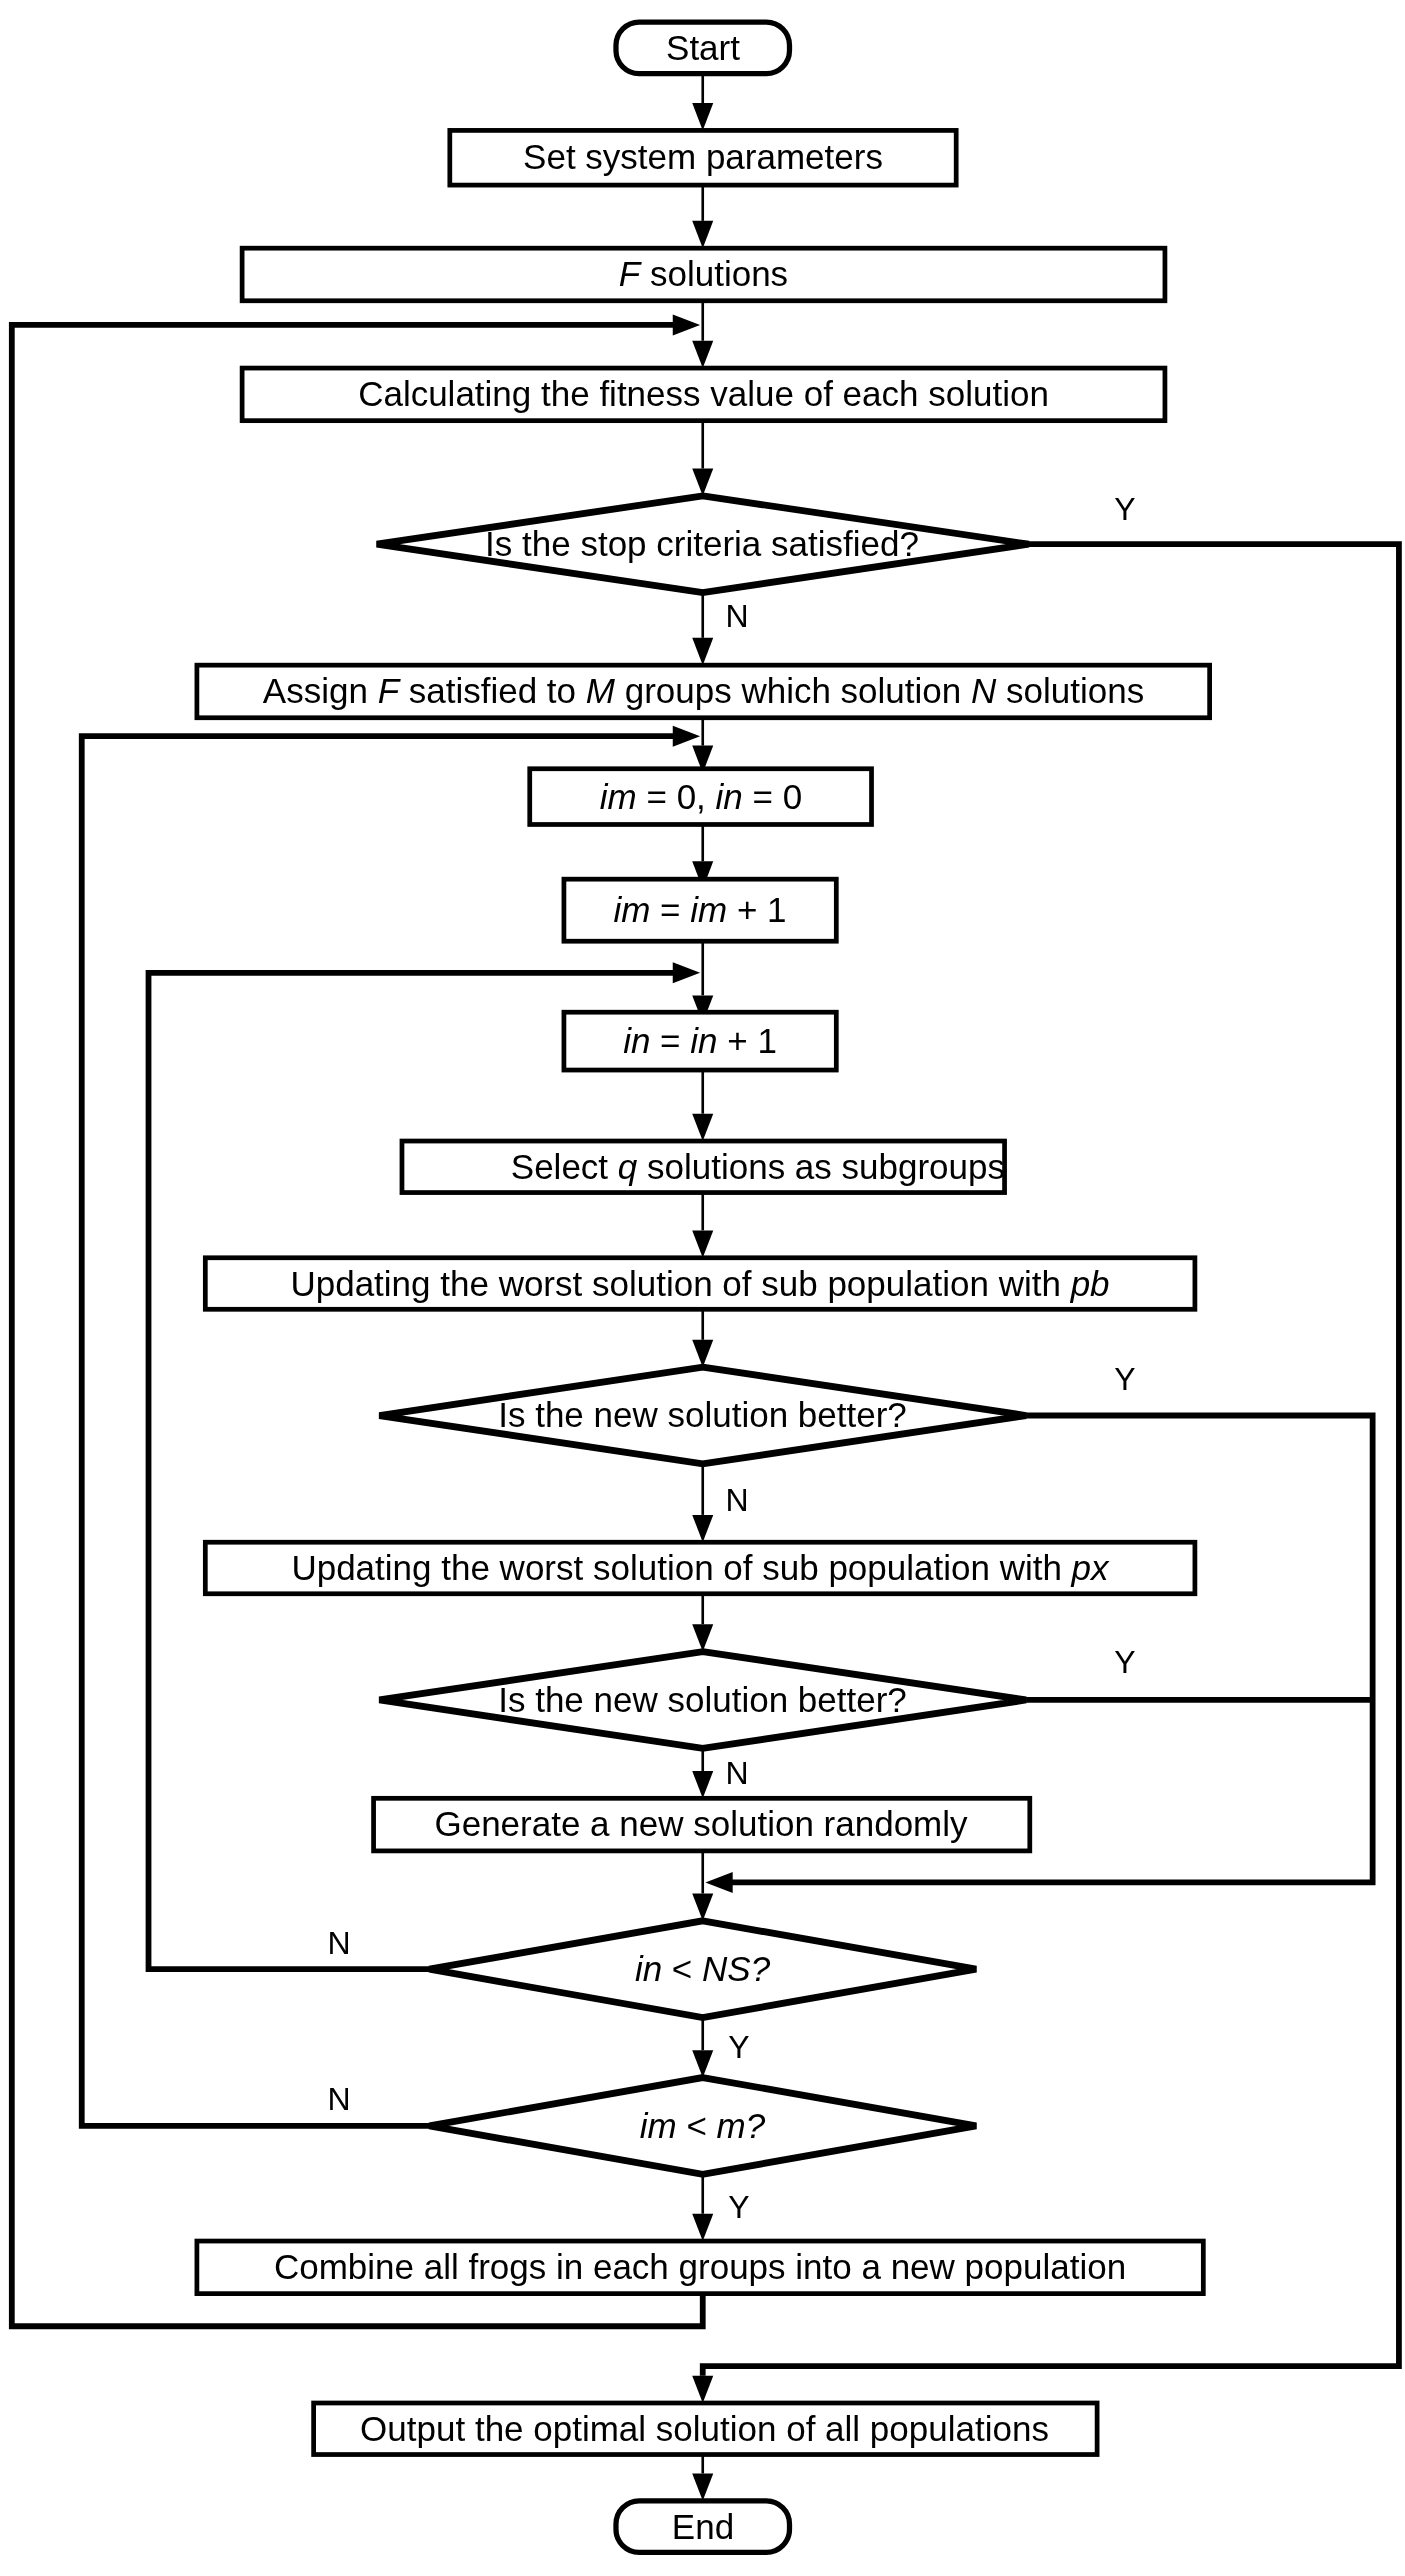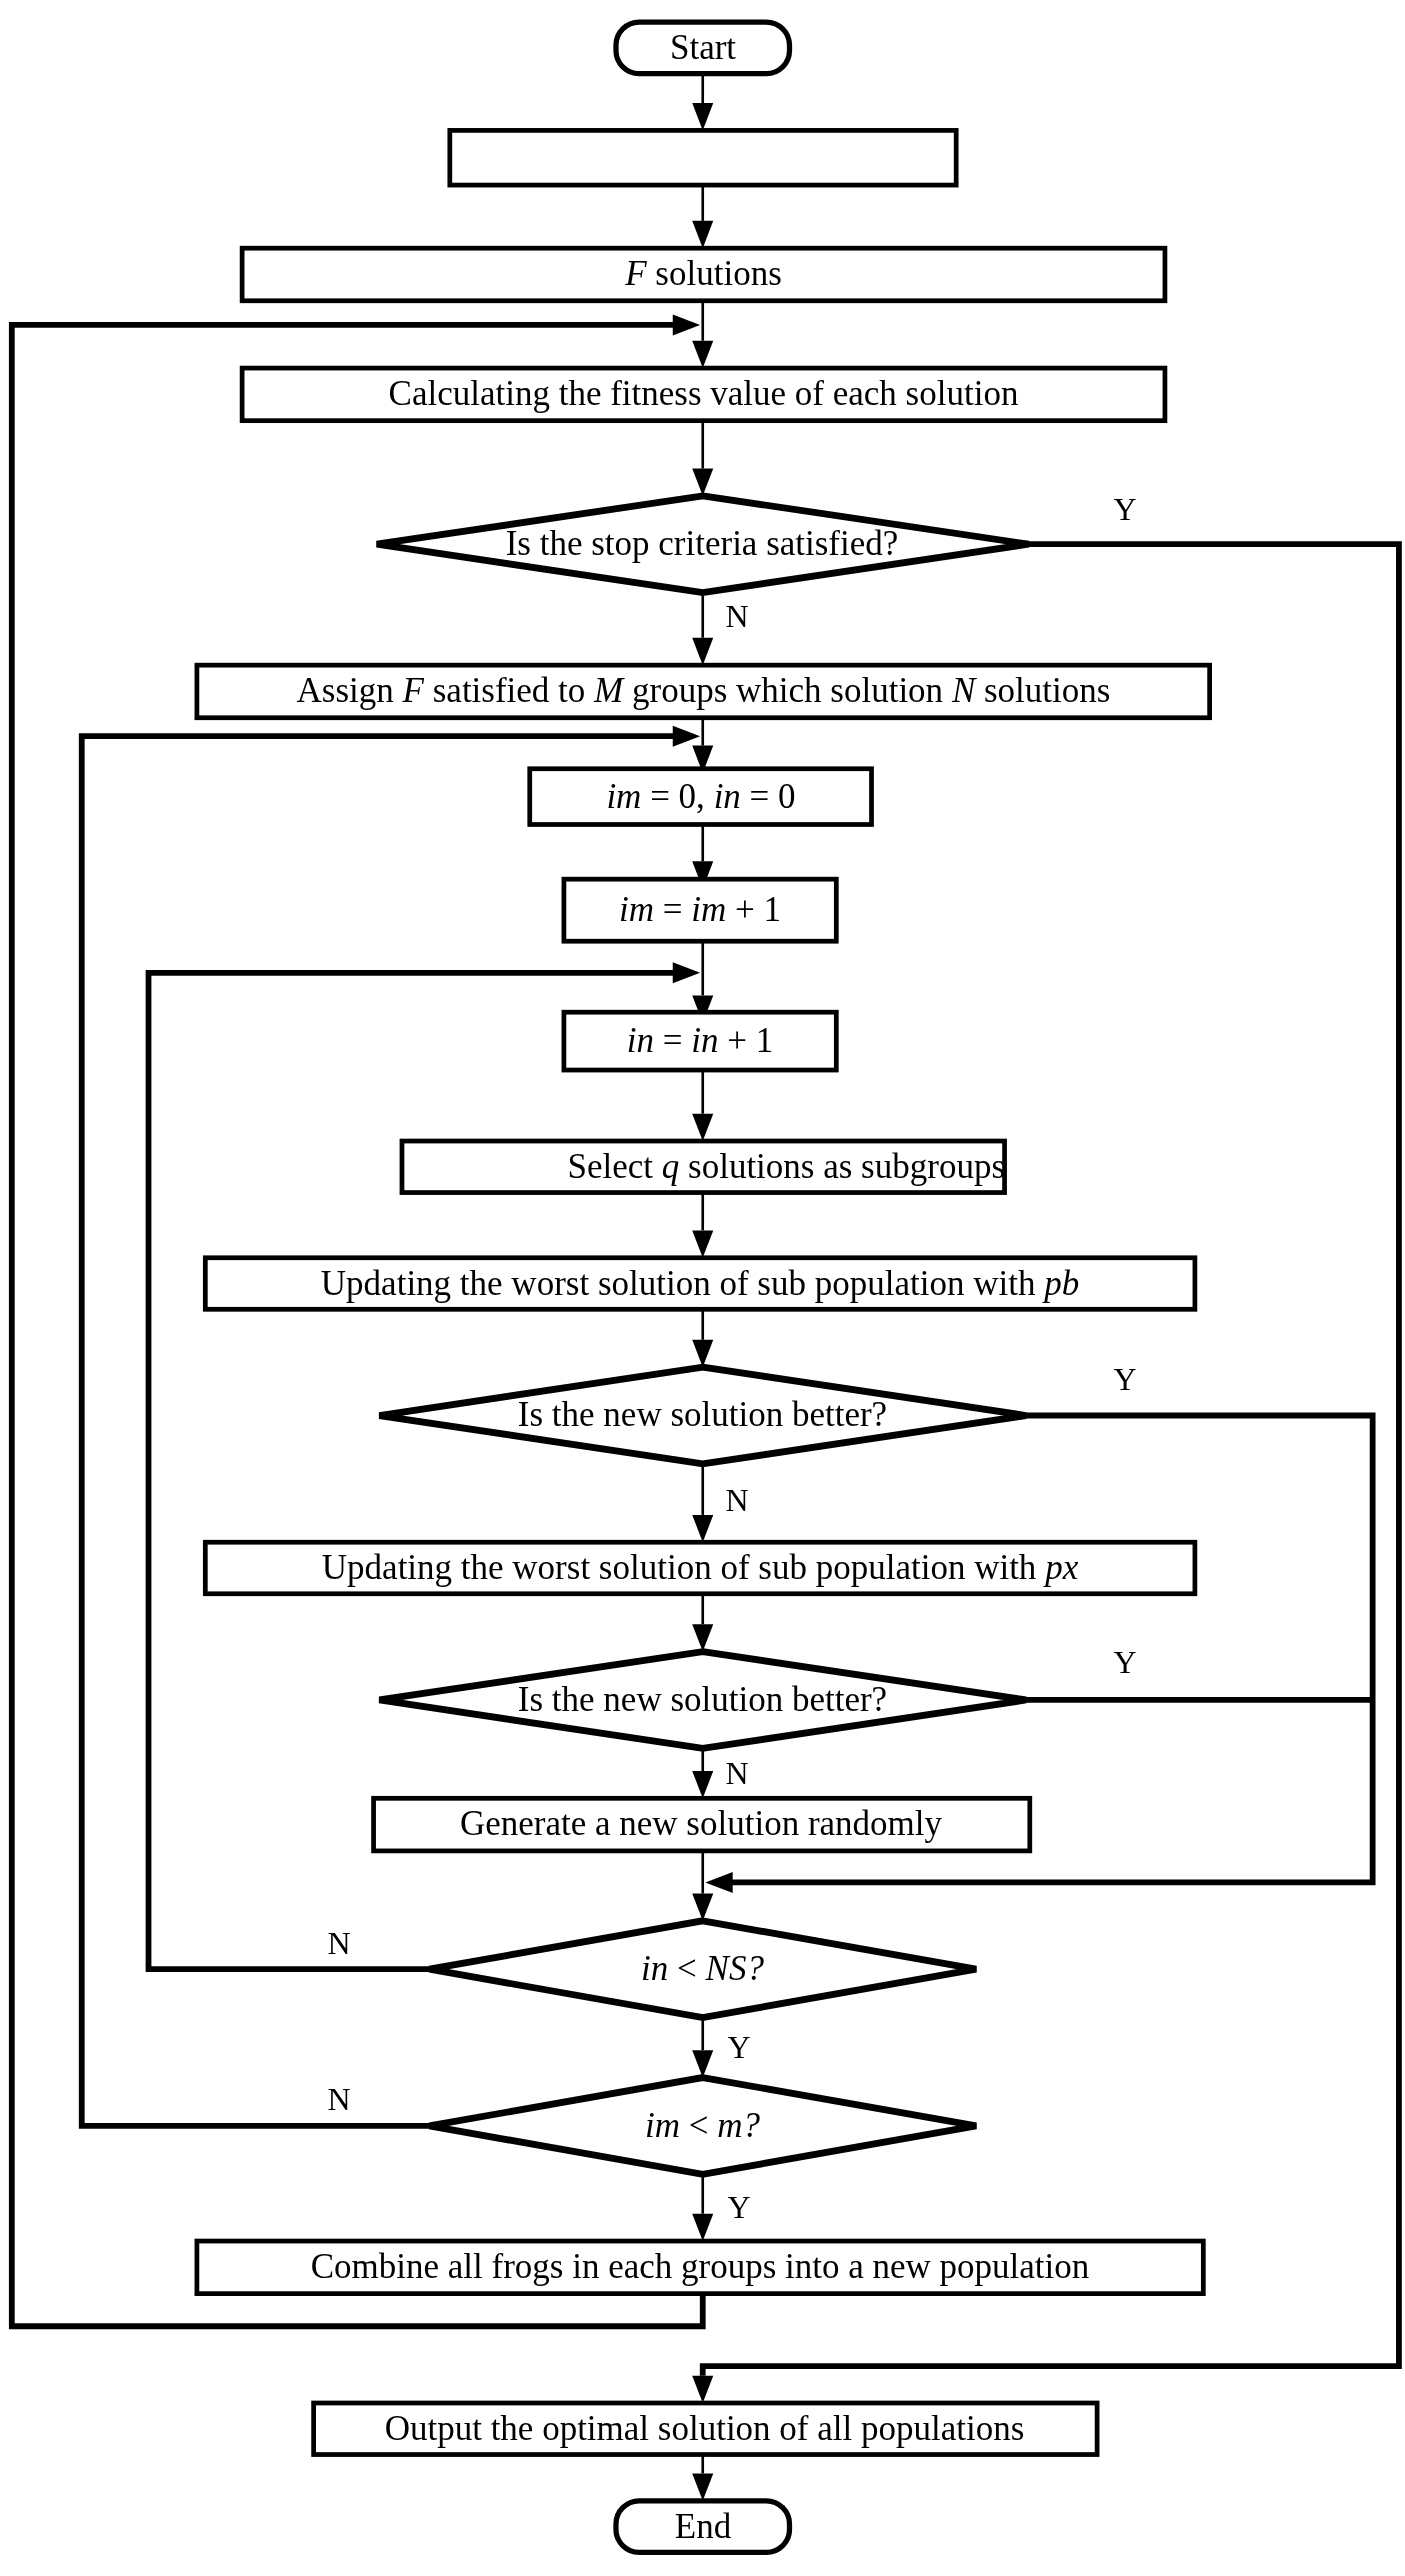--- a/index.html
+++ b/index.html
@@ -1,21 +1,21 @@
 <!DOCTYPE html>
 <html style="font-size:8.4px"><head>
 <meta charset="utf-8">
 <style>
   html, body { margin: 0; padding: 0; background: #ffffff; }
   .canvas {
     position: relative;
     width: 1406px;
     height: 2576px;
     background: #ffffff;
-    font-family: Liberation Serif, serif;
+    font-family: Liberation Sans, sans-serif;
     color: #000000;
     overflow: hidden;
   }
   .canvas svg.wires {
     position: absolute;
     left: 0; top: 0;
     width: 1406px; height: 2576px;
   }
   .node {
     position: absolute;
@@ -120,20 +120,23 @@
       <polygon points="1336,3951 1856,4043 1336,4135 816,4043" stroke-width="13"></polygon>
       <rect x="374" y="4262" width="1914" height="100" stroke-width="9"></rect>
       <rect x="596" y="4570" width="1490" height="98" stroke-width="9"></rect>
       <rect x="1171" y="4756" width="330" height="98" rx="44" stroke-width="10"></rect>
     </g>
   </svg>
 
   <div class="node" style="left:616px;top:22px;width:174px;height:52px;">
       <span>Start</span>
     </div>
+  <div class="node" style="left:450px;top:130px;width:506px;height:55px;">
+      <span>Set system parameters</span>
+    </div>
   <div class="node" style="left:242px;top:248px;width:923px;height:53px;">
       <span class="it">F</span>
       <span> solutions</span>
     </div>
   <div class="node" style="left:376px;top:496px;width:652px;height:97px;">
       <span>Is the stop criteria satisfied?</span>
     </div>
   <div class="node" style="left:242px;top:368px;width:923px;height:53px;">
       <span>Calculating the fitness value of each solution</span>
     </div>

